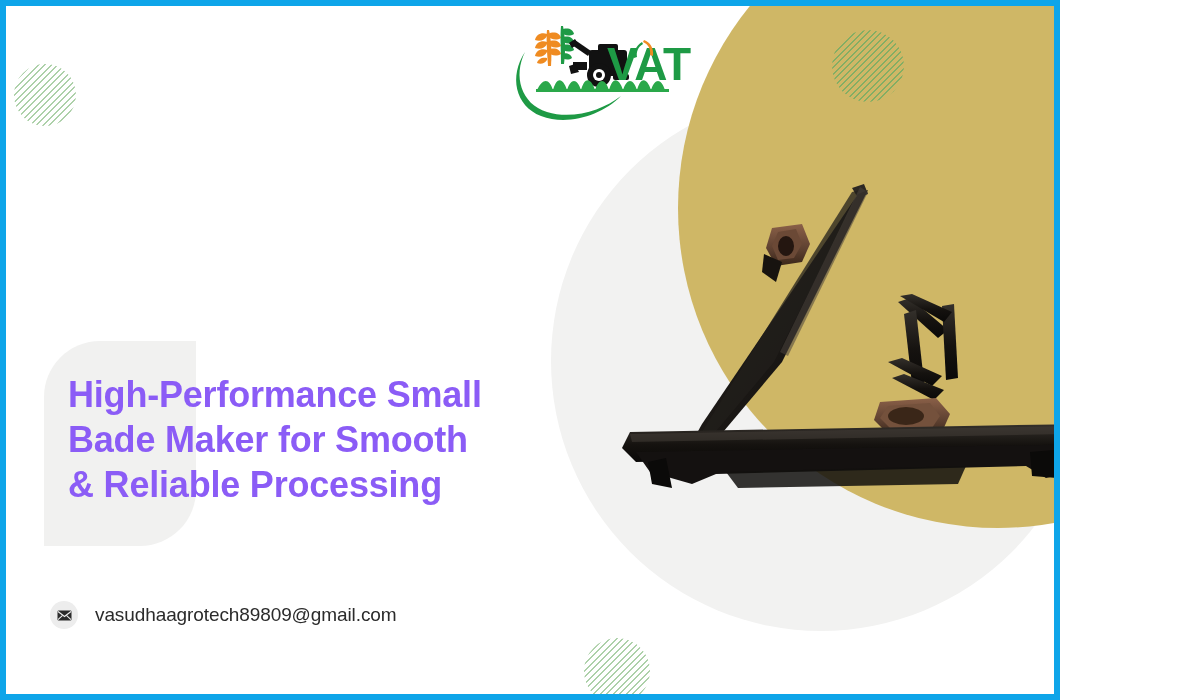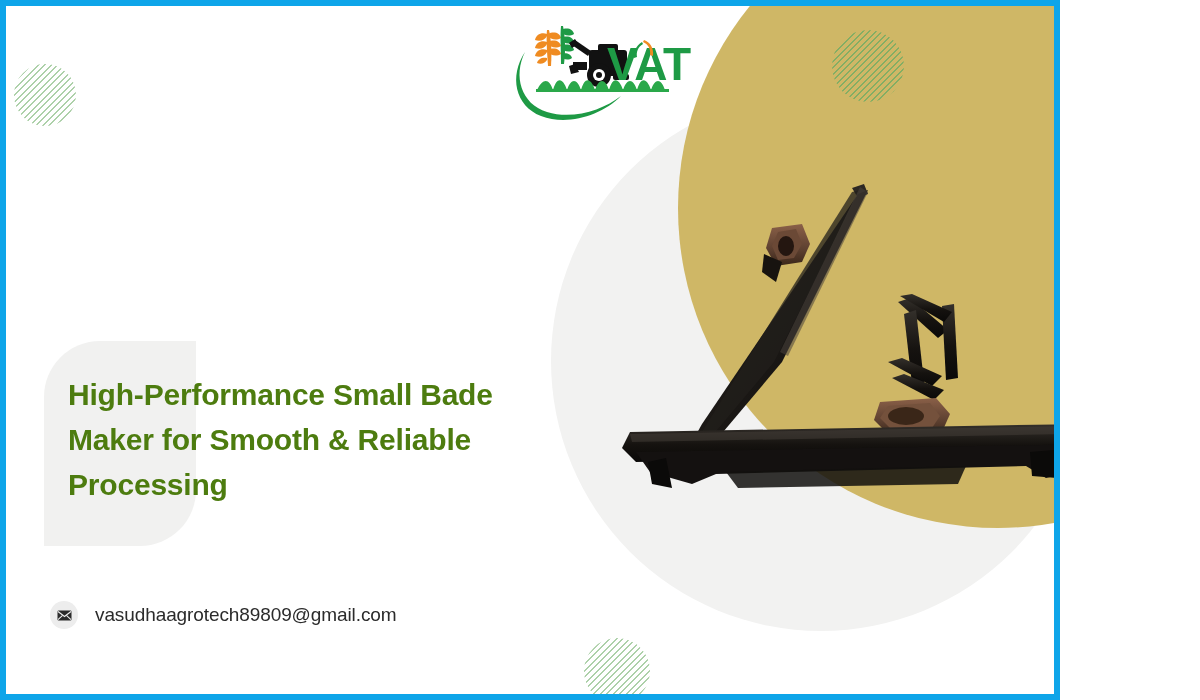--- a/index.html
+++ b/index.html
@@ -92,22 +92,22 @@
     background: #f1f1f0;
     border-radius: 56px 0 56px 0;
   }
 
   .headline {
     position: absolute;
     left: 62px;
     top: 366px;
     width: 430px;
     margin: 0;
-    color: #4d7c0f;
-    font-size: 30px;
+    color: #8b5cf6;
+    font-size: 36px;
     font-weight: bold;
     line-height: 45px;
     letter-spacing: -0.2px;
   }
 
   
   .contacts {
     position: absolute;
     left: 44px;
     top: 588px;

